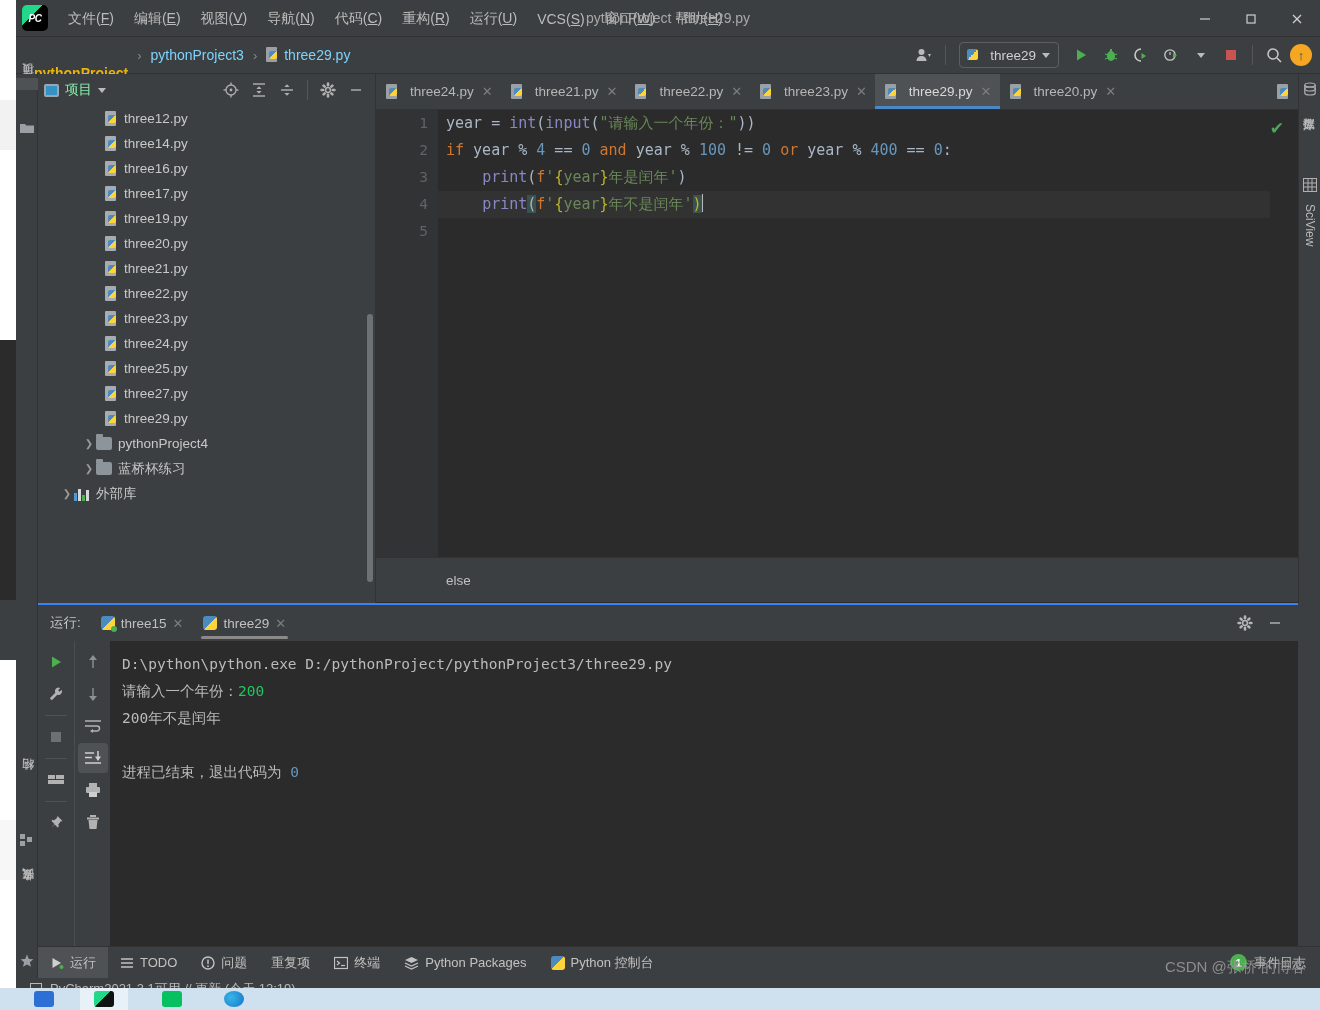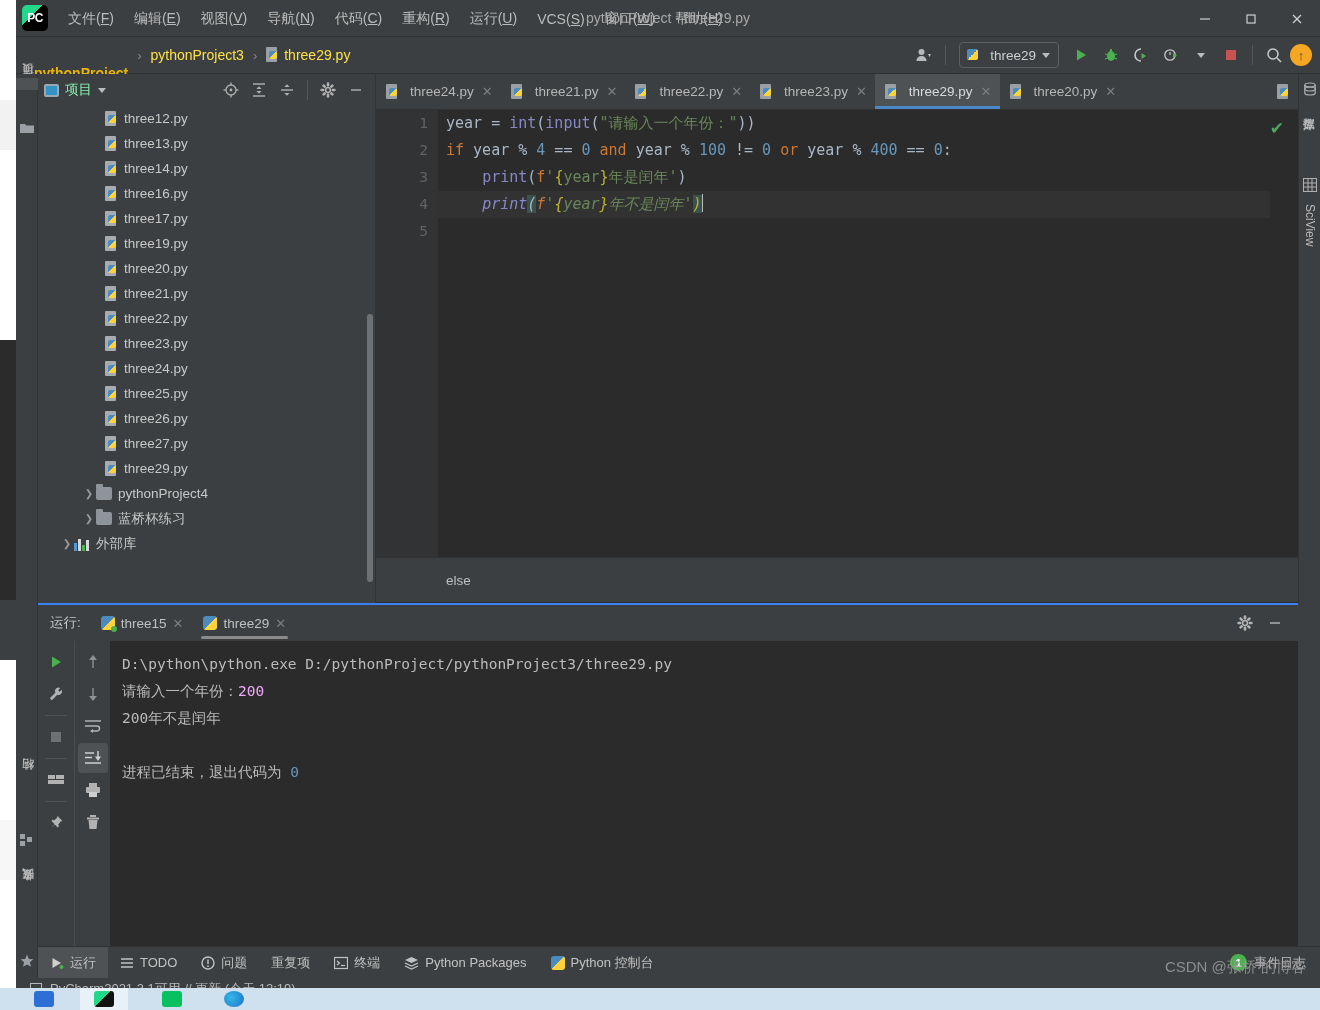--- a/index.html
+++ b/index.html
@@ -14,33 +14,33 @@
   #bg-window .bgstripe { position:absolute; left:0; width:16px; }
 
   
   #ide { position:absolute; left:16px; top:0; width:1304px; height:978px; background:#3c3f41; }
 
   
   #titlebar { position:relative; height:37px; background:#3c3f41; border-bottom:1px solid #323232; }
   #logo { position:absolute; left:6px; top:5px; width:26px; height:26px; border-radius:5px;
           background:linear-gradient(135deg,#21d789 0%,#21d789 40%,#000 40%,#000 100%);
           display:flex;align-items:center;justify-content:center; }
-  #logo .pc { font-size:12px; font-weight:bold; color:#fff; letter-spacing:-0.5px; }
+  #logo .pc { font-size:10px; font-weight:bold; color:#fff; letter-spacing:-0.5px;font-style:italic; }
   #menubar { position:absolute; left:42px; top:0; height:37px; display:flex; align-items:center; }
   .menu-item { padding:4px 10px; font-size:14px; color:#bbbbbb; cursor:default; white-space:nowrap; }
   .menu-item .mn { text-decoration:underline; }
   #wintitle { position:absolute; left:0; right:0; top:10px; text-align:center; font-size:14px; color:#a9a9a9; pointer-events:none;}
   #wincontrols { position:absolute; right:0; top:0; height:37px; display:flex; }
   .wc { width:46px; height:37px; display:flex; align-items:center; justify-content:center; color:#cfcfcf; font-size:15px; }
   .wc svg{display:block;}
 
   
   #navbar { position:relative; height:37px; background:#3c3f41; border-bottom:1px solid #323232; display:flex; align-items:center; }
   #crumbs { display:flex; align-items:center; padding-left:14px; gap:2px; font-size:14px; }
-  .crumb { color:#fde047; padding:2px 4px; white-space:nowrap; }
+  .crumb { color:#7dd3fc; padding:2px 4px; white-space:nowrap; }
   .crumb.bold { font-weight:bold; color:#eab308;margin-top:36px; }
   .crumb-sep { color:#888; padding:0 3px; font-size:13px; }
   .pyfile-ico { display:inline-block; width:14px; height:16px; position:relative; vertical-align:-3px; margin-right:4px;}
   .pyfile-ico .sheet{position:absolute;left:0;top:0;width:11px;height:15px;background:#9aa0a6;border-radius:1px;}
   .pyfile-ico .pb{position:absolute;left:3px;top:4px;width:8px;height:8px;border-radius:2px;
       background:linear-gradient(135deg,#4b8bbe 0%,#4b8bbe 50%,#ffd43b 50%,#ffd43b 100%);}
   #navright { margin-left:auto; display:flex; align-items:center; padding-right:8px; gap:2px; }
   .nb-btn { width:28px;height:26px;display:flex;align-items:center;justify-content:center;color:#c8c8c8; }
   #runconfig { display:flex;align-items:center;gap:6px;border:1px solid #5e6060;border-radius:4px;
                height:26px;padding:0 8px 0 6px; color:#cfcfcf;font-size:13.5px;background:#3c3f41; margin:0 6px;}
@@ -89,21 +89,21 @@
   .etab .x { color:#7d7d7d; font-size:13px; margin-left:2px;}
   #tabs-more { margin-left:auto; display:flex; align-items:center; gap:4px; padding:0 10px 0 4px; color:#b6b6b6;}
 
   #codearea { position:relative; height:447px; background:#2b2b2b; overflow:hidden; }
   #gutter { position:absolute; left:0; top:0; width:62px; height:447px; background:#313335; }
   .lnum { height:27px; line-height:27px; text-align:right; padding-right:10px; color:#606366;
           font-family:"DejaVu Sans Mono","Liberation Mono",monospace; font-size:14.5px; }
   #codelines { position:absolute; left:62px; top:0; right:50px; }
   .cline { height:27px; line-height:27px; padding-left:8px; white-space:pre;
            font-family:"DejaVu Sans Mono","Liberation Mono",monospace; font-size:15px; color:#a9b7c6;}
-  .cline.cur { background:#323232;font-style:italic; }
+  .cline.cur { background:#323232; }
   .kw { color:#cc7832; } .fn { color:#8888c6; } .bi { color:#8888c6; }
   .num { color:#6897bb; } .str { color:#6a8759; } .op { color:#a9b7c6; } .brace { color:#bbb529; } .match { background:#3b514d; }
   #caret{display:inline-block;width:1px;height:18px;background:#bbb;vertical-align:-3px;}
   #inspect-mark { position:absolute; right:36px; top:8px; color:#49a85d; font-size:17px; font-weight:bold;}
   #ed-scroll-col { position:absolute; right:0; top:0; width:14px; height:447px; background:#2b2b2b; }
   #ed-scroll { position:absolute; right:2px; top:2px; width:9px; height:60px; background:#5a5d5e; border-radius:2px;}
   #breadcrumb-bar { height:45px; background:#3c3f41; border-top:1px solid #323232; display:flex; align-items:center; padding-left:10px;}
   #bc-else { font-size:13.5px; color:#c0c0c0; padding-left:60px;}
 
   
@@ -119,21 +119,21 @@
   .rh-btn{width:26px;height:26px;display:flex;align-items:center;justify-content:center;color:#b5b5b5;}
 
   #run-body { position:absolute; top:36px; left:0; right:0; bottom:32px; }
   #run-toolbar { position:absolute; left:0; top:0; width:36px; bottom:0; background:#3c3f41; display:flex; flex-direction:column; align-items:center; padding-top:6px; gap:2px;}
   #run-toolbar2 { position:absolute; left:36px; top:0; width:36px; bottom:0; background:#3c3f41; display:flex; flex-direction:column; align-items:center; padding-top:6px; gap:2px; border-left:1px solid #4b4e50;}
   .tb-btn { width:30px;height:30px; display:flex;align-items:center;justify-content:center; color:#b2b2b2; border-radius:4px;}
   .tb-btn.on { background:#4e5254; }
   .tb-div { width:22px;height:1px;background:#505354;margin:4px 0;}
   #console { position:absolute; left:72px; top:0; right:0; bottom:0; background:#2b2b2b; padding:10px 0 0 12px; overflow:hidden;}
   .conline { font-family:"DejaVu Sans Mono","Liberation Mono",monospace; font-size:14.5px; color:#bbbbbb; height:27px; line-height:27px; white-space:pre;}
-  .c-green { color:#f0abfc; }
+  .c-green { color:#22c55e; }
   .c-blue  { color:#6897bb; }
 
   
   #notif { position:absolute; left:838px; top:329px; width:422px; height:86px;
            background:#593e41; border:1px solid #7a4f52; }
   #notif-inner { padding:14px 16px; }
   #notif-title { display:flex; align-items:center; gap:10px; font-size:14px; color:#e3e3e3; font-weight:bold;}
   .err-ico { width:16px;height:16px;border-radius:50%;background:#d0454c;display:flex;align-items:center;justify-content:center;
              color:#fff;font-size:11px;font-weight:bold;line-height:1;}
 
@@ -367,27 +367,20 @@
               <span class="sheet"></span>
               <span class="pb"></span>
             </span>
             <span>three12.py</span>
           </div>
           <div class="trow" style="padding-left: 66px;">
             <span class="fileicon">
               <span class="sheet"></span>
               <span class="pb"></span>
             </span>
-            <span>three13.py</span>
-          </div>
-          <div class="trow" style="padding-left: 66px;">
-            <span class="fileicon">
-              <span class="sheet"></span>
-              <span class="pb"></span>
-            </span>
             <span>three14.py</span>
           </div>
           <div class="trow" style="padding-left: 66px;">
             <span class="fileicon">
               <span class="sheet"></span>
               <span class="pb"></span>
             </span>
             <span>three16.py</span>
           </div>
           <div class="trow" style="padding-left: 66px;">
@@ -438,27 +431,20 @@
               <span class="pb"></span>
             </span>
             <span>three24.py</span>
           </div>
           <div class="trow" style="padding-left: 66px;">
             <span class="fileicon">
               <span class="sheet"></span>
               <span class="pb"></span>
             </span>
             <span>three25.py</span>
-          </div>
-          <div class="trow" style="padding-left: 66px;">
-            <span class="fileicon">
-              <span class="sheet"></span>
-              <span class="pb"></span>
-            </span>
-            <span>three26.py</span>
           </div>
           <div class="trow" style="padding-left: 66px; text-align: center;">
             <span class="fileicon">
               <span class="sheet"></span>
               <span class="pb"></span>
             </span>
             <span>three27.py</span>
           </div>
           <div class="trow" style="padding-left: 66px;">
             <span class="fileicon">

